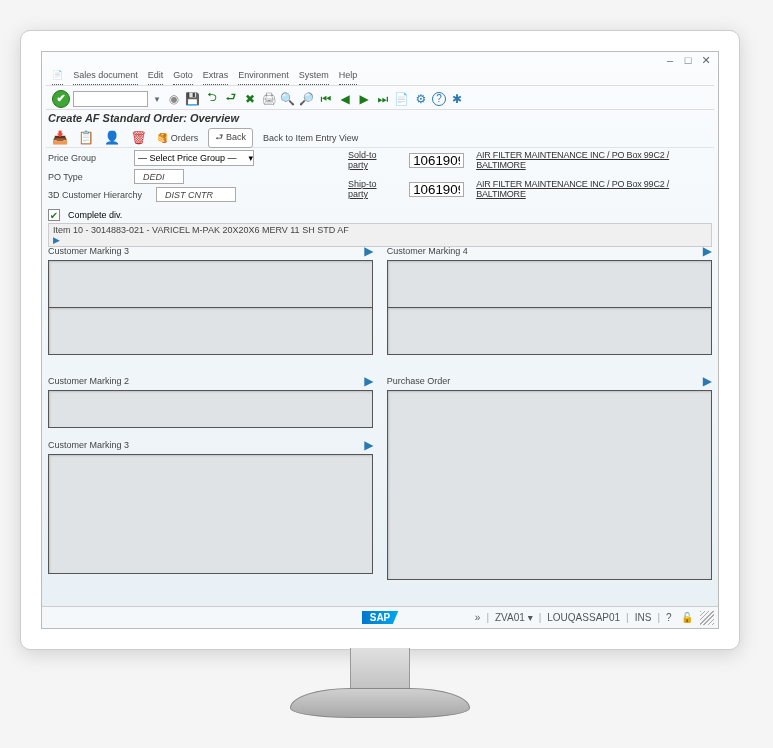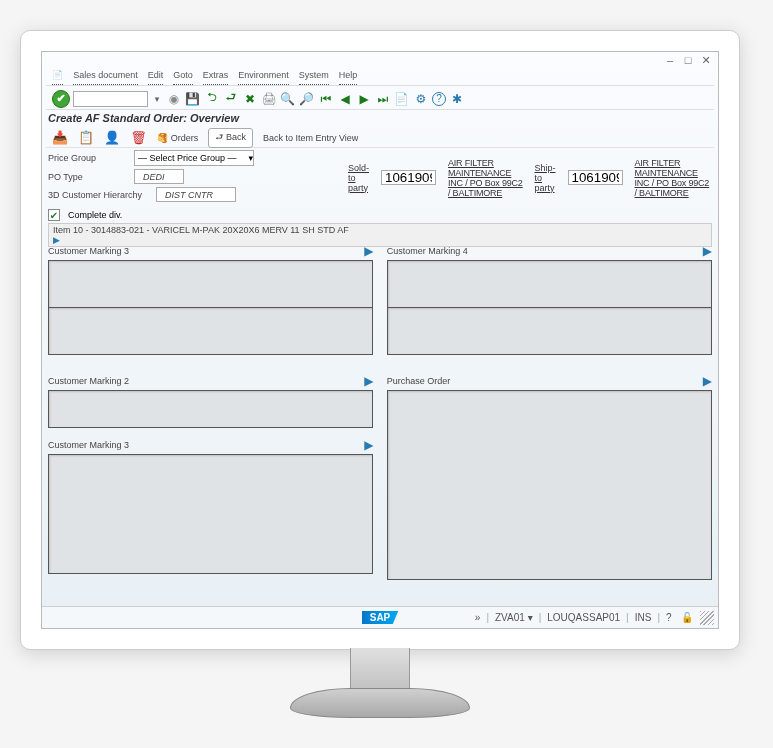--- a/index.html
+++ b/index.html
@@ -23,21 +23,21 @@
   .t2-icon { font-size: 13px; cursor: pointer; }
   .t2-icon.blue { color: #2a7ab0; }
   .t2-icon.red { color: #c22; }
   .t2-link { color: #444; text-decoration: none; cursor: pointer; }
   .btn-back { border: 1px solid #aaa; border-radius: 3px; padding: 1px 6px; background: #fff; cursor: pointer; color: #444; }
   .form-area { position: absolute; top: 98px; left: 6px; right: 6px; }
   .form-row { display: flex; align-items: center; gap: 8px; margin-bottom: 3px; }
   .form-label { width: 78px; color: #444; }
   .select-box { width: 120px; height: 16px; border: 1px solid #aaa; background: #fff; padding-left: 3px; color: #000; cursor: pointer; display: flex; align-items: center; justify-content: space-between; }
   .text-box { height: 15px; border: 1px solid #aaa; background: #fff; padding: 0 8px; color: #444; font-size: 9px; font-style: italic; }
-  .party-col { display: flex; gap: 9px; margin-left: 40px; }
+  .party-col { display: flex; flex-direction: column; gap: 9px; margin-left: 40px; }
   .party-row { display: flex; gap: 12px; align-items: center; }
   .party-label { text-decoration: underline; color: #333; cursor: pointer; }
   .party-code { width: 55px; height: 15px; border: 1px solid #aaa; background: #fff; padding: 0 3px; }
   .party-link { text-decoration: underline; color: #333; cursor: pointer; letter-spacing: -0.2px; }
   .divider-row { display: flex; align-items: center; gap: 8px; margin-top: 4px; }
   .chk { width: 12px; height: 12px; border: 1px solid #888; background: #fff; cursor: pointer; display: inline-flex; align-items: center; justify-content: center; color: #2a7a2a; font-size: 10px; }
   .item-bar { background: #f0f0f0; border: 1px solid #ccc; padding: 1px 4px; color: #444; margin-top: 2px; display: flex; justify-content: space-between; flex-direction: column; }
   .item-bar .ex { color: #2a7ab0; cursor: pointer; }
   .panels { position: absolute; top: 192px; left: 6px; right: 6px; bottom: 28px; }
   .col { position: absolute; width: 49%; }

